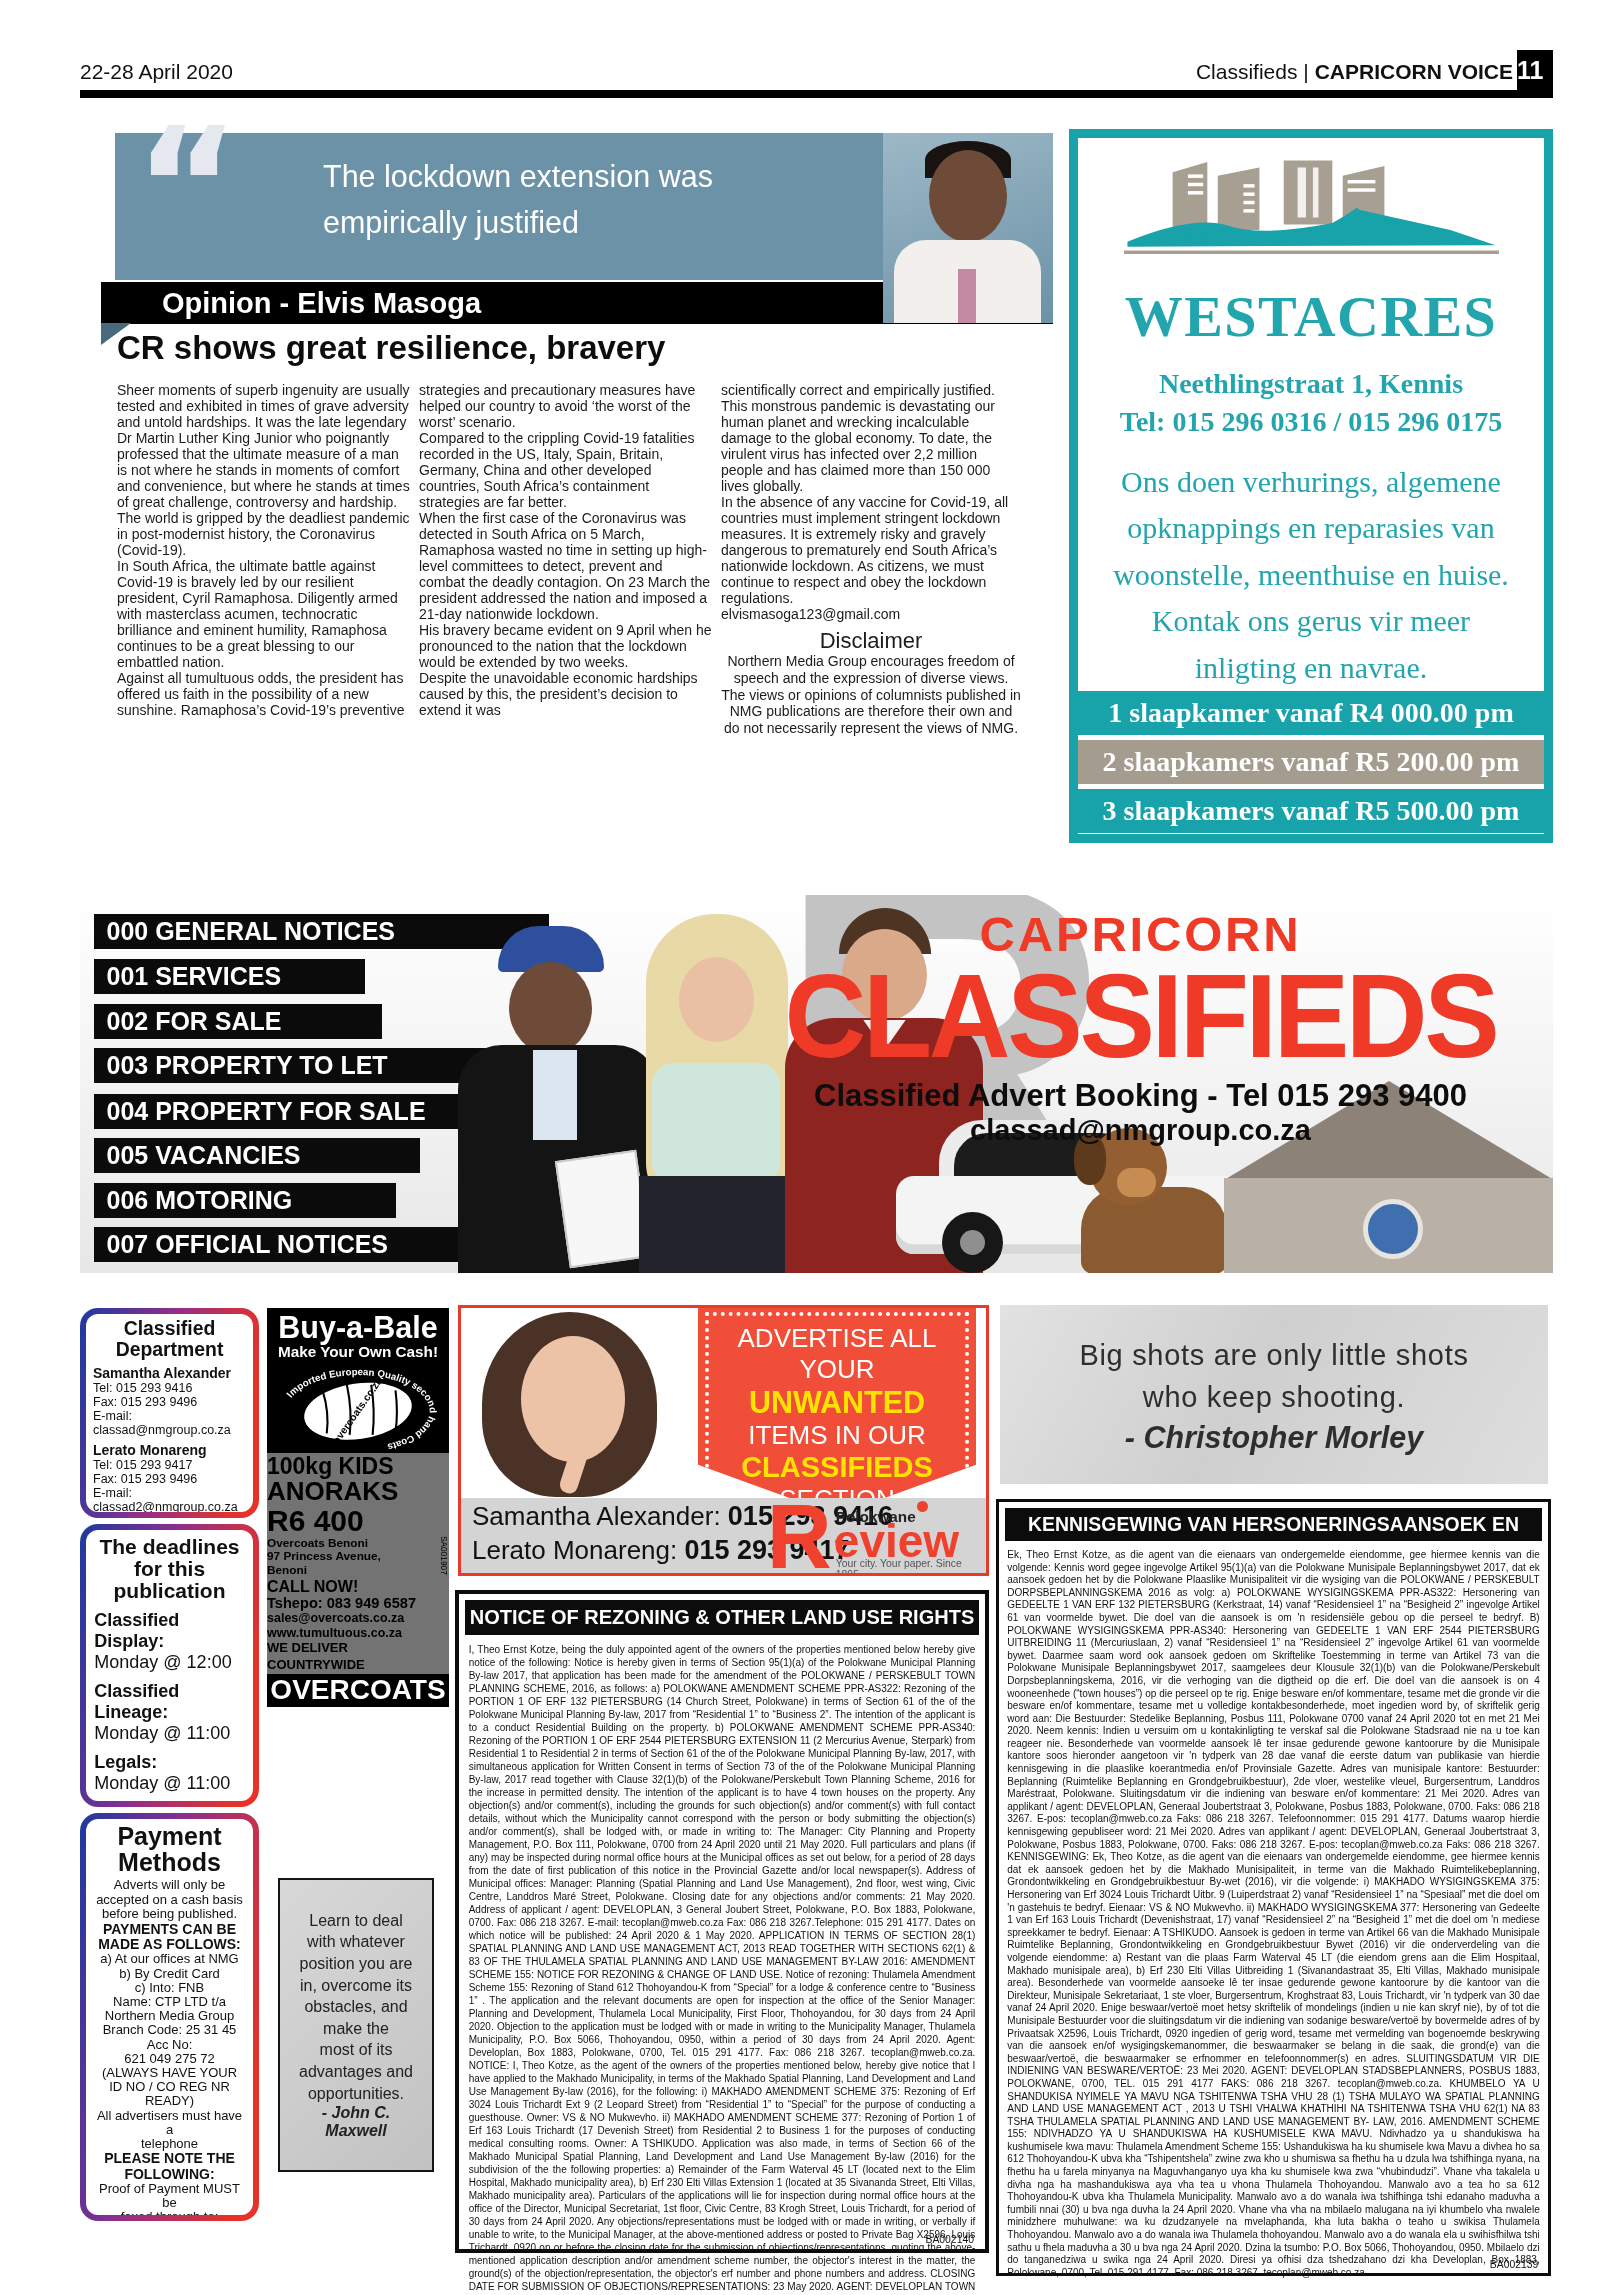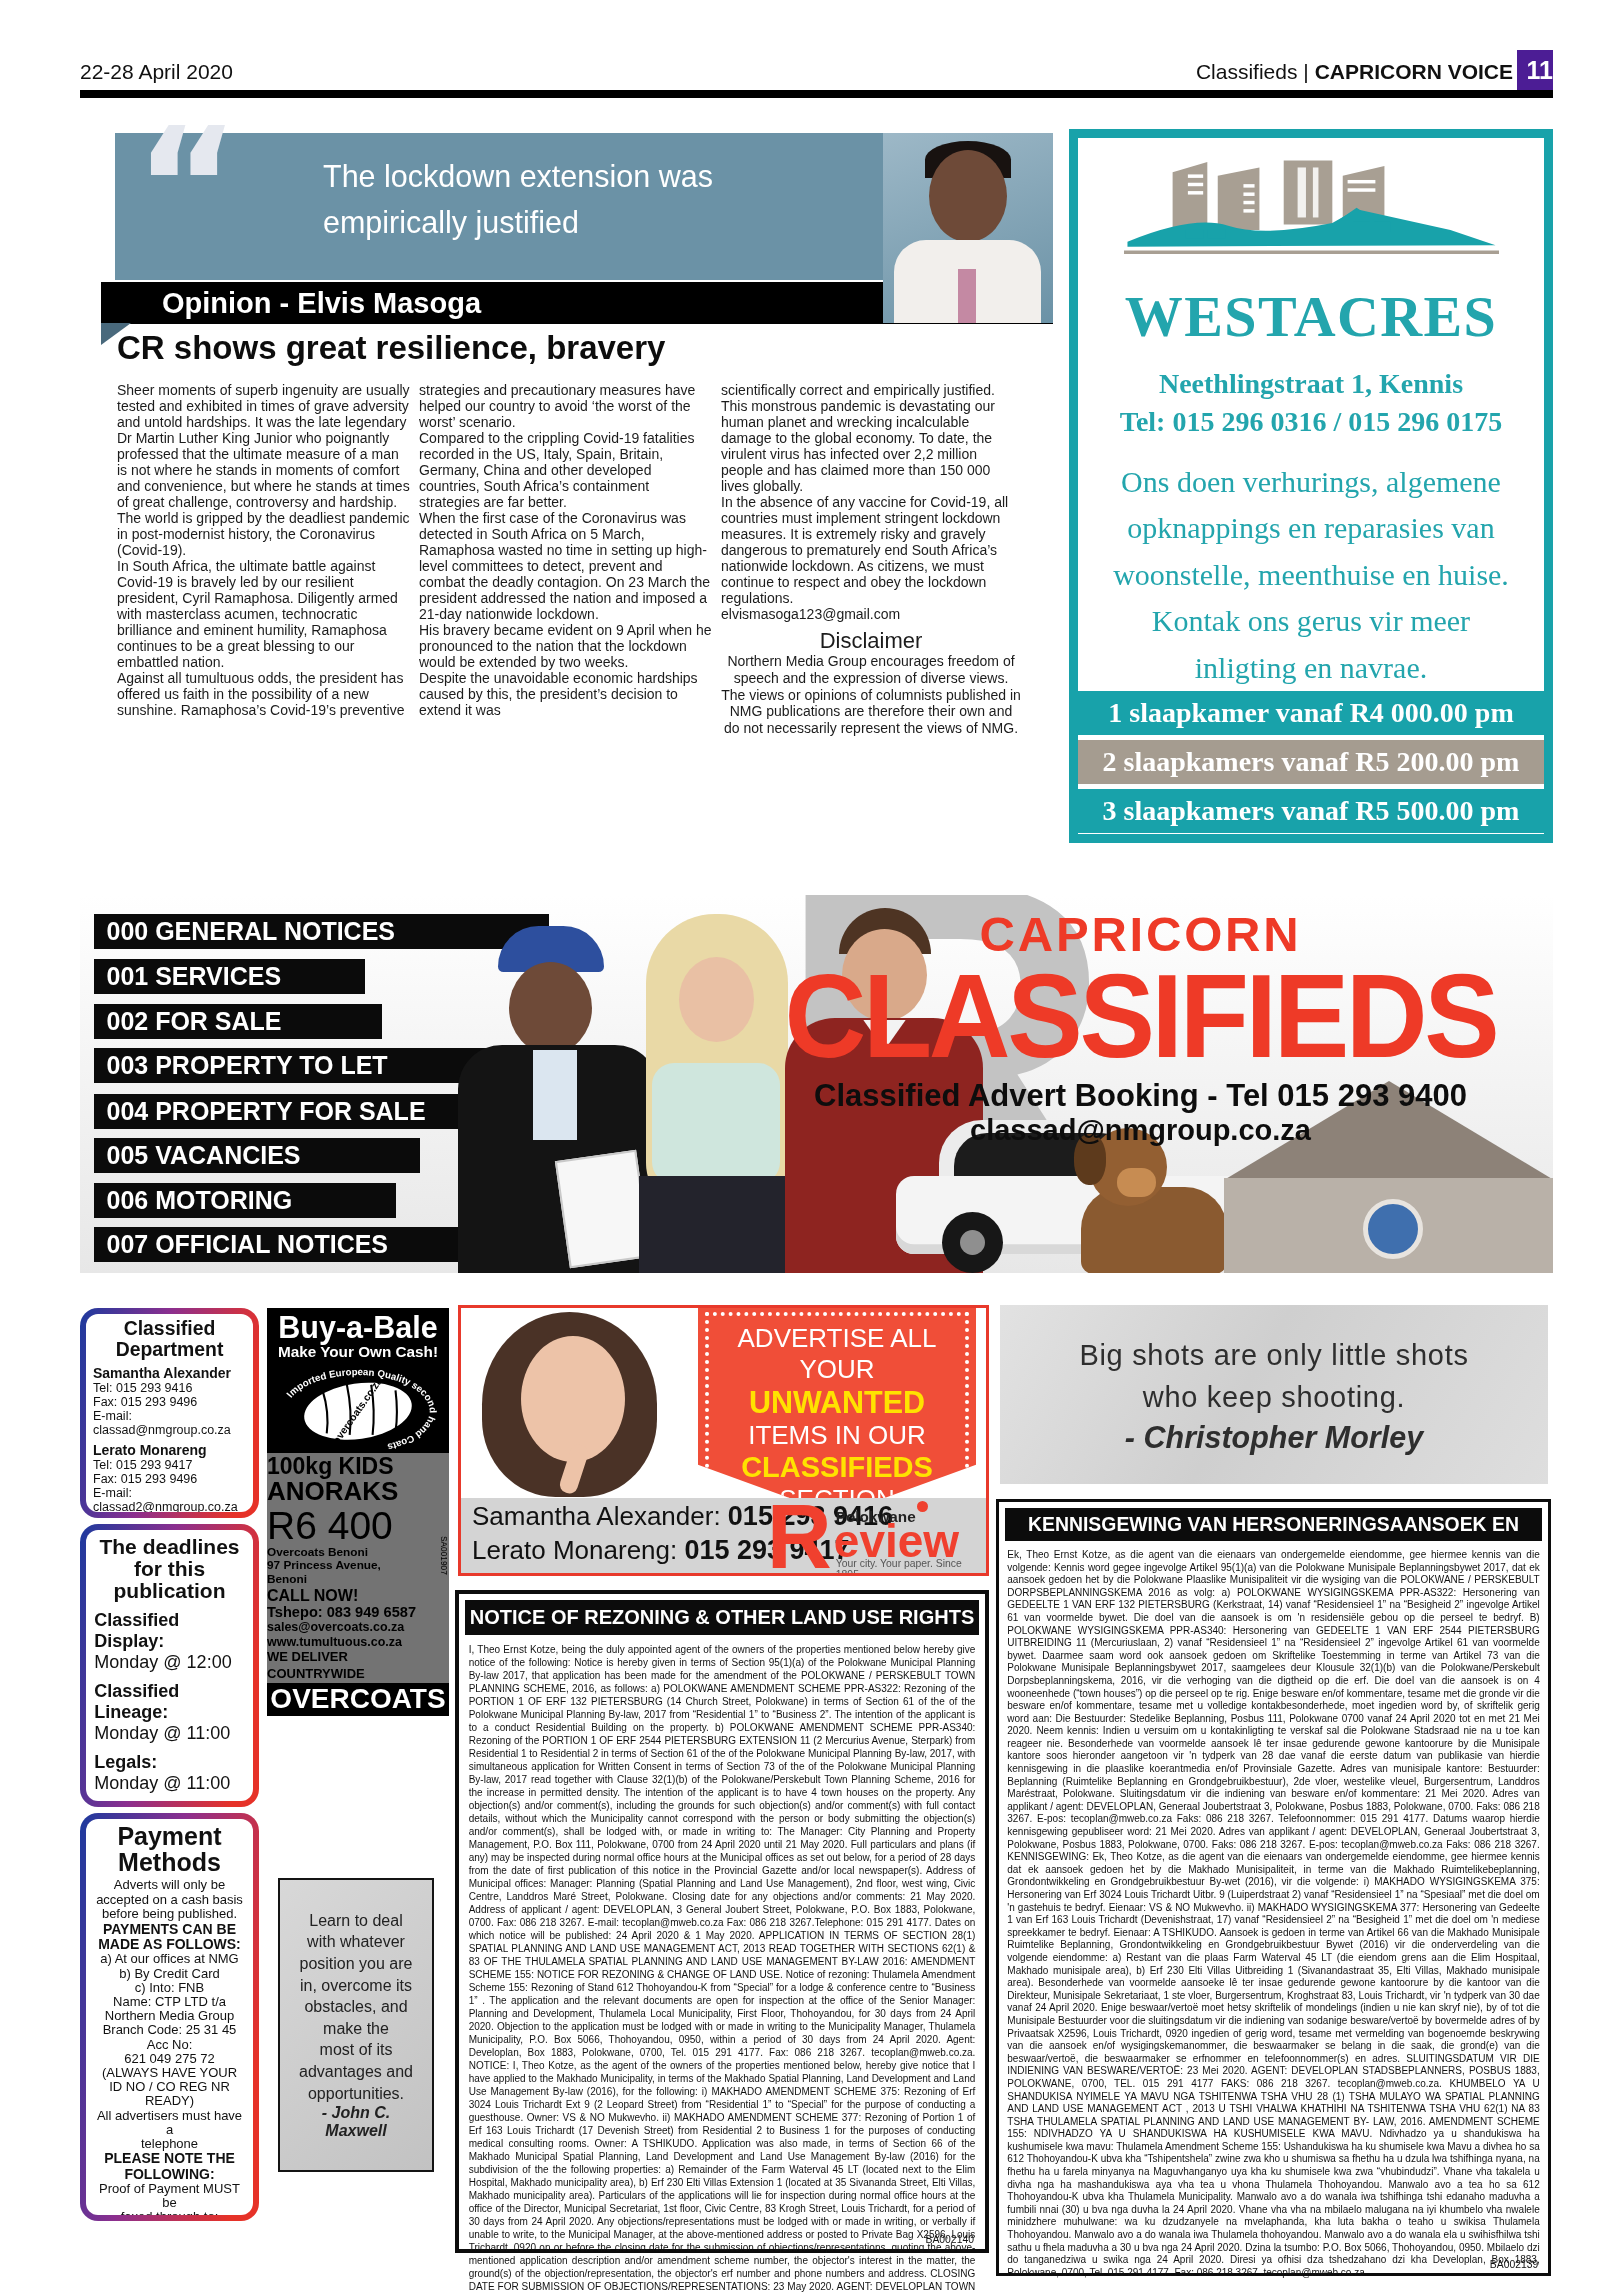--- a/index.html
+++ b/index.html
@@ -5,22 +5,22 @@
   html,body{margin:0;padding:0;background:#888;}
   #page{position:relative;width:1624px;height:2295px;background:#fff;margin:0 auto;
         font-family:"Liberation Sans",sans-serif;color:#111;overflow:hidden;}
   .abs{position:absolute;}
   .pre{white-space:pre-line;}
 
   
   #header-date{left:80px;top:60px;font-size:21px;}
   #header-right{left:1041px;top:60px;width:472px;text-align:right;font-size:21px;}
   #header-right .pub{font-weight:bold;}
-  #page-num{left:1517px;top:50px;width:36px;height:40px;background:#4c1d95;color:#fff;
-            font-weight:bold;font-size:25px;line-height:40px;text-align:right;}
+  #page-num{left:1517px;top:50px;width:36px;height:40px;background:#000000;color:#fff;
+            font-weight:bold;font-size:25px;line-height:40px;text-align:left;}
   #header-rule{left:80px;top:90px;width:1473px;height:8.3px;background:#000;}
 
   
   #quote-box{left:115px;top:133px;width:937px;height:147px;background:#6b92a6;}
   #quote-glyph{position:absolute;left:19.4px;top:-26px;font-family:"DejaVu Sans",sans-serif;
                font-weight:bold;font-size:160px;color:#e5e8ef;line-height:1;}
   #quote-text{position:absolute;left:208px;top:21px;font-size:30.5px;color:#fff;line-height:1.5;}
   #columnist-photo{left:883px;top:133px;width:170px;height:190px;z-index:6;overflow:hidden;
                    background:linear-gradient(160deg,#9db8c7,#6b92a6);}
   .cp-head{position:absolute;left:46px;top:16.7px;width:78px;height:92px;border-radius:50%;background:#6e4a38;}
@@ -121,21 +121,21 @@
 
   
   #bale-ad{left:267px;top:1308px;width:182px;height:354px;background:#000;color:#fff;
            display:flex;flex-direction:column;box-sizing:border-box;}
   #bale-title{font-weight:bold;font-size:30.5px;text-align:center;line-height:1.0;margin-top:4.2px;}
   #bale-sub{font-weight:bold;font-size:15.3px;text-align:center;}
   #bale-art{height:92px;position:relative;}
   #bale-white{background:#737373;color:#000;flex:1;position:relative;}
   #bw-l1{font-weight:bold;font-size:23px;line-height:1.05;margin-top:1.4px;}
   #bw-l2{font-weight:bold;font-size:26px;line-height:1.05;}
-  #bw-price{font-weight:normal;font-size:39px;line-height:1.0;}
+  #bw-price{font-weight:bold;font-size:30px;line-height:1.0;}
   #bw-addr{font-weight:bold;font-size:11.8px;line-height:1.15;margin-top:1.4px;}
   #bw-call{font-weight:bold;font-size:16px;line-height:1.1;}
   #bw-phone{font-weight:bold;font-size:14.6px;line-height:1.1;}
   #bw-email,#bw-web{font-weight:bold;font-size:12.5px;line-height:1.15;}
   #bw-deliver{font-weight:bold;font-size:13px;line-height:1.3;}
   #bale-ref{position:absolute;right:0px;top:83px;writing-mode:vertical-rl;font-size:8.3px;color:#000;}
   #bale-footer{background:#000;color:#fff;font-weight:bold;font-size:28px;text-align:center;line-height:1.1;padding:1.4px 0;}
 
   
   #maxwell{left:278px;top:1878px;width:156px;height:294px;border:2.1px solid #141414;

